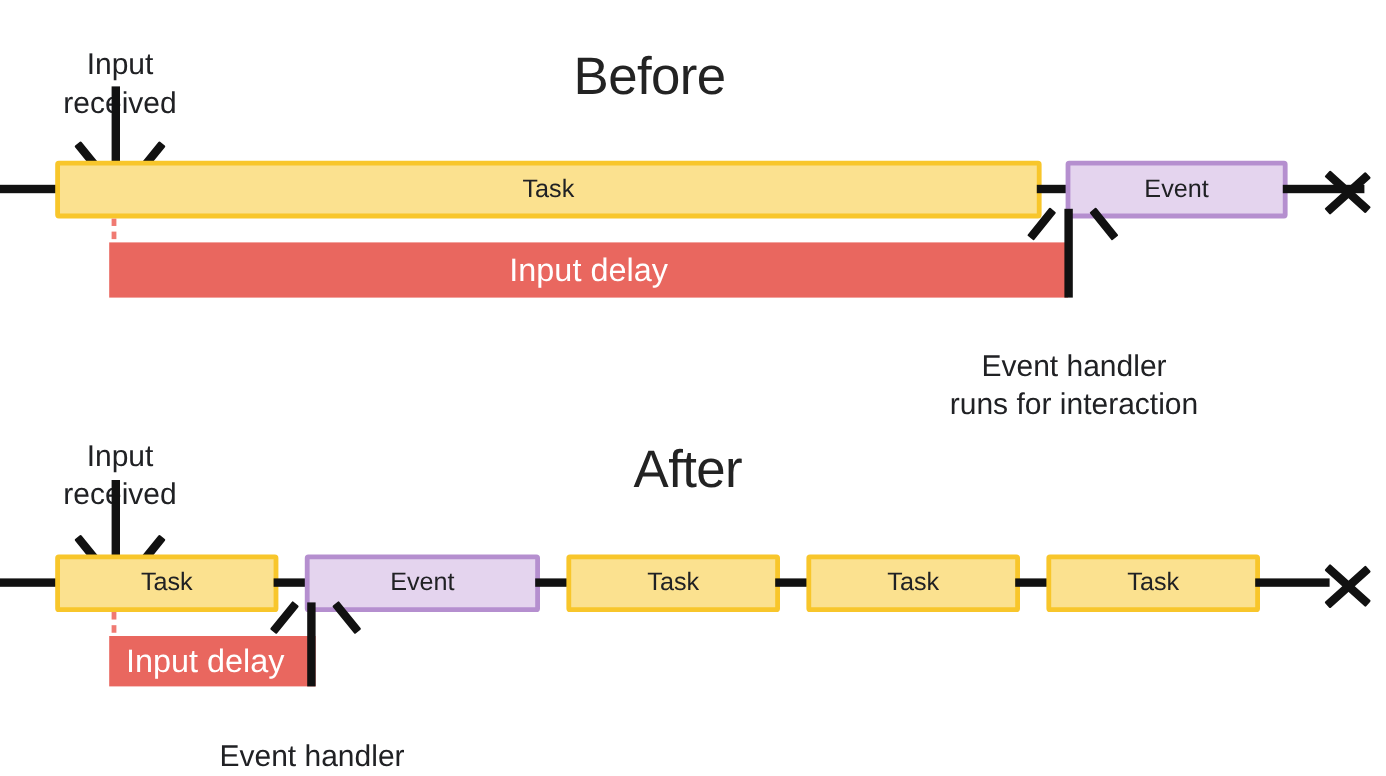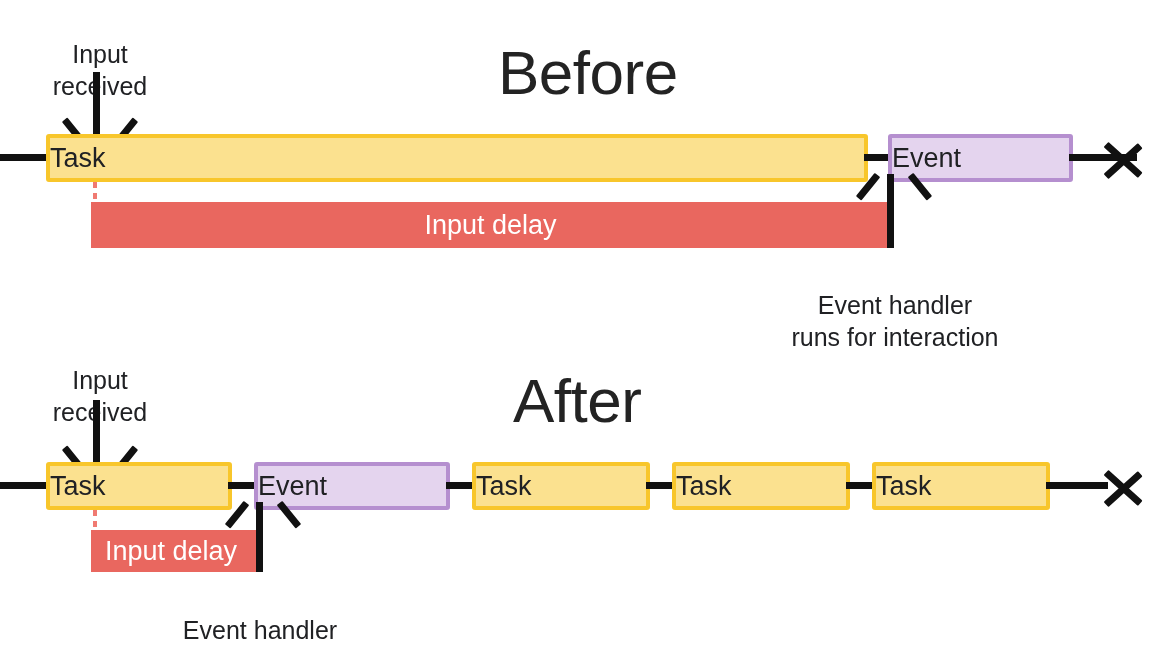--- a/index.html
+++ b/index.html
@@ -18,30 +18,29 @@
   #stage {
     position: relative;
     width: 1155px;
     height: 647px;
     background: #ffffff;
   }
 
   
   .section-title {
     position: absolute;
-    font-size: 62px;
+    font-size: 44px;
     font-weight: 400;
     letter-spacing: -0.5px;
     color: #232323;
     line-height: 1;
     white-space: nowrap;
-    margin-left: 20px;
   }
   #title-before { left: 478px; top: 42px; }
-  #title-after  { left: 493px; top: 370px; }
+  #title-after  { left: 528px; top: 370px; }
 
   
   .annot {
     position: absolute;
     font-size: 25px;
     line-height: 32px;
     color: #202124;
     text-align: center;
     white-space: pre-line;
     font-weight: 400;
@@ -72,22 +71,22 @@
     border-radius: 1px;
   }
   .arrow-right::before { top: 12px;  transform: rotate(42deg);  transform-origin: left center; }
   .arrow-right::after  { top: 44px;  transform: rotate(-42deg); transform-origin: left center; }
 
   
   .box {
     position: absolute;
     display: flex;
     align-items: center;
-    justify-content: flex-start;
-    font-size: 27px;
+    justify-content: center;
+    font-size: 21px;
     color: #202124;
     border-radius: 3px;
   }
   .box-task {
     background: #FBE18F;
     border: 4px solid #F8C62B;
   }
   .box-event {
     background: #E4D4EE;
     border: 4px solid #B58FCF;

